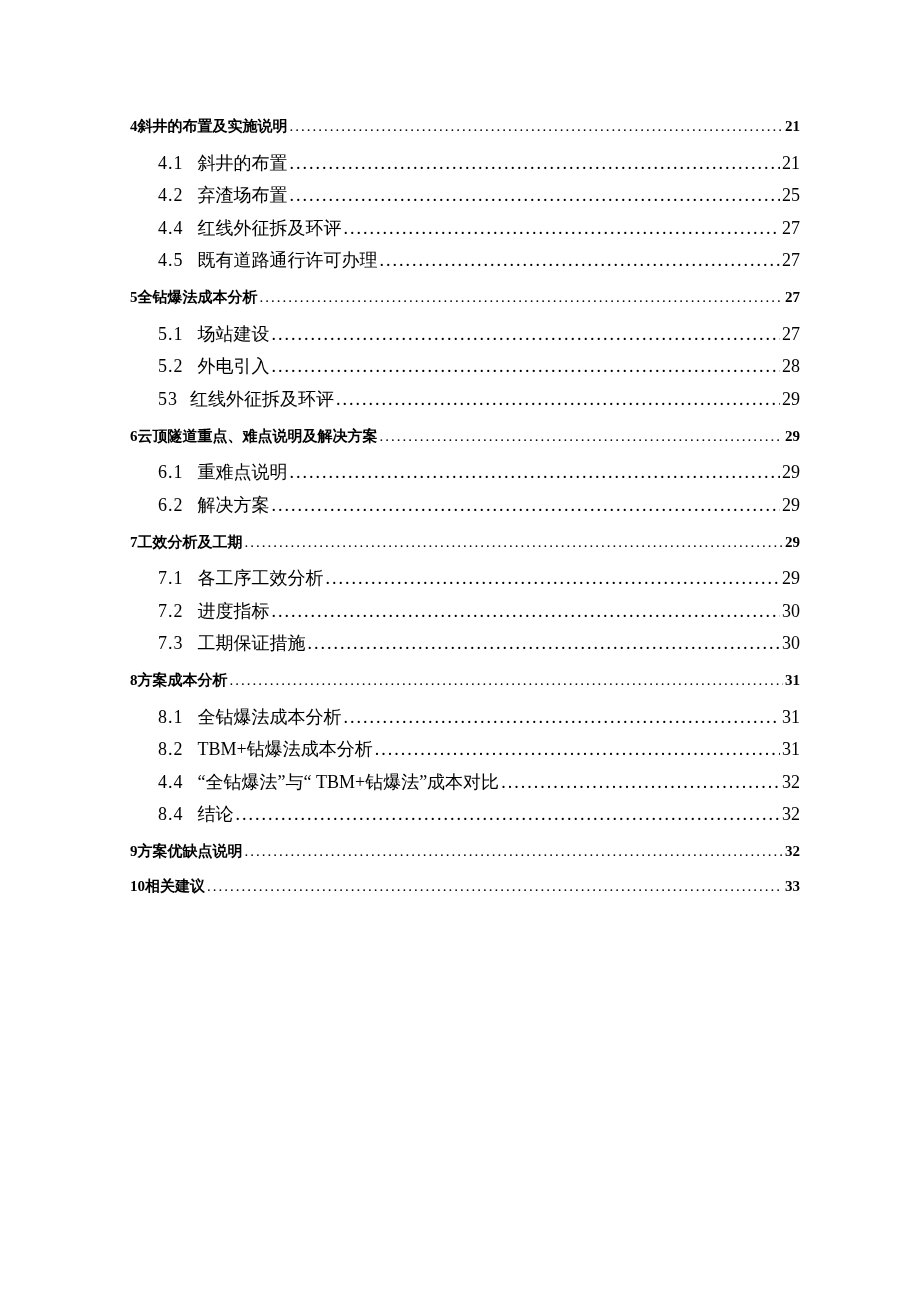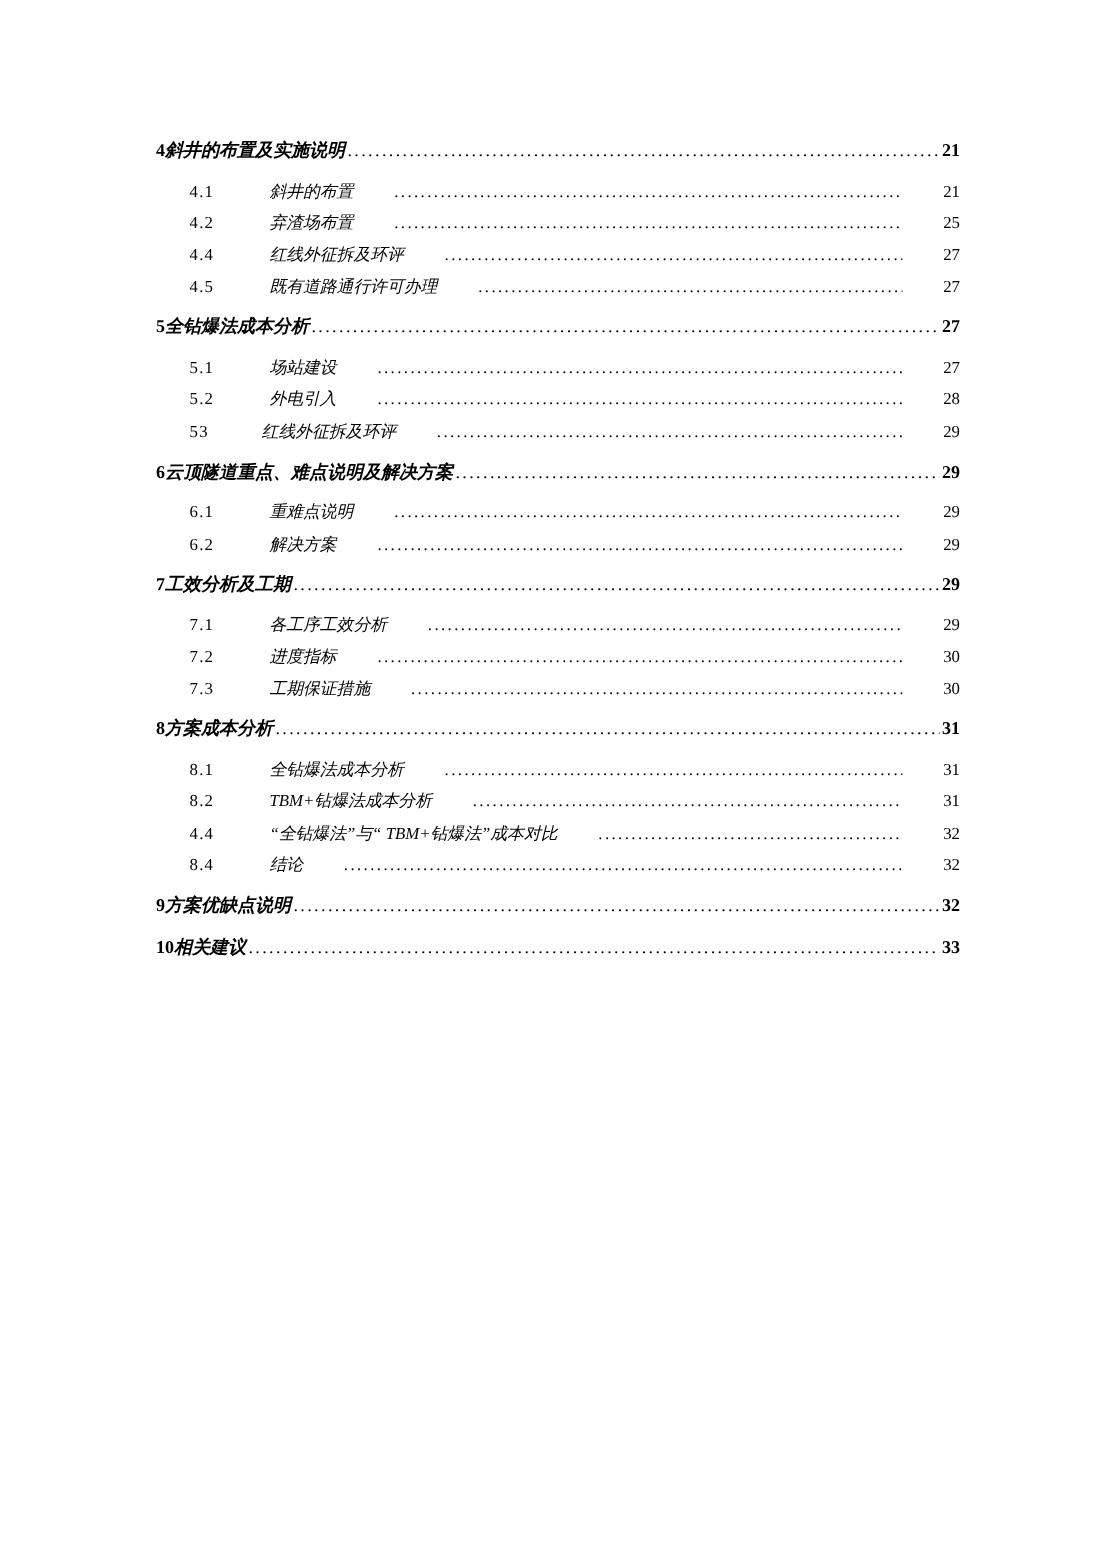--- a/index.html
+++ b/index.html
@@ -20,28 +20,27 @@
       margin-bottom: 5.5px;
     }
     .toc-line.heading {
       font-weight: bold;
       font-size: 15px;
       margin-top: 12px;
       margin-bottom: 12px;
     }
     .toc-line.heading:first-child { margin-top: 0; }
     .toc-line.sub {
-      font-size: 14px;
+      font-size: 18px;
       padding-left: 28px;
       font-weight: normal;
-      gap: 32px;
     }
     .num { flex: 0 0 auto; }
     .sub .num { margin-right: 14px; letter-spacing: 1px; }
-    .title { flex: 0 0 auto; font-style: italic; }
+    .title { flex: 0 0 auto; }
     .dots {
       flex: 1 1 auto;
       overflow: hidden;
       letter-spacing: 2px;
       font-weight: normal;
       color: #000;
       margin: 0 2px;
     }
     .dots::before {
       content: "..............................................................................................................................................";

